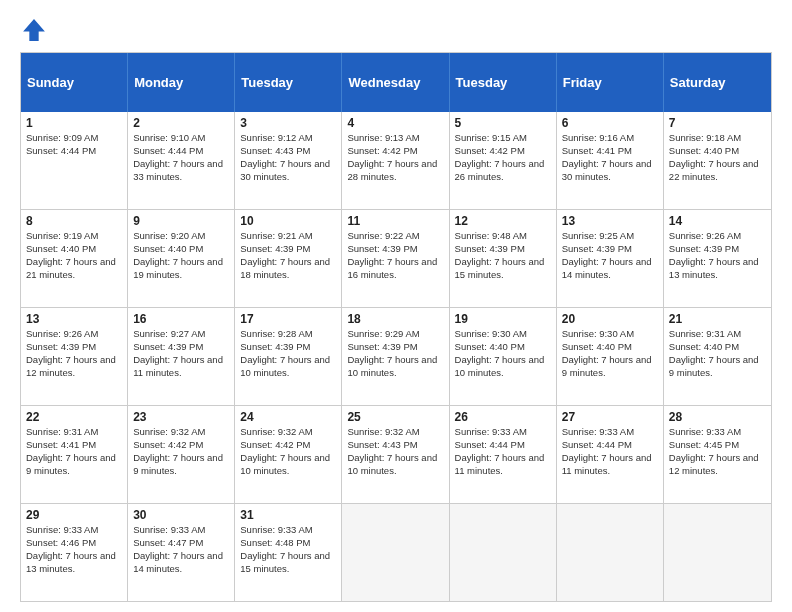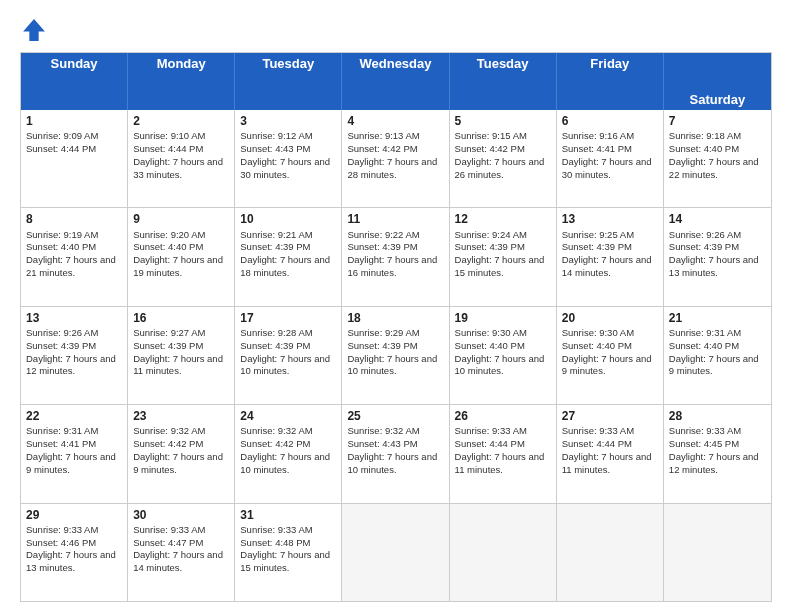--- a/index.html
+++ b/index.html
@@ -61,25 +61,25 @@
     }
     .cal-header-row {
       display: grid;
       grid-template-columns: repeat(7, 1fr);
       background: #2060c0;
     }
     .cal-header-cell {
       color: #fff;
       font-weight: bold;
       font-size: 13px;
-      padding: 3px 6px;
+      padding: 22px 6px;
       border-right: 1px solid #4080d0;
-      text-align: center;
-    }
-    .cal-header-cell:last-child { border-right: none; margin-top: 36px; }
+      text-align: left;
+    }
+    .cal-header-cell:last-child { border-right: none; }
     .cal-body {
       display: flex;
       flex-direction: column;
       flex: 1;
     }
     .cal-row {
       display: grid;
       grid-template-columns: repeat(7, 1fr);
       flex: 1;
       border-top: 1px solid #ccc;
@@ -198,21 +198,21 @@
         <span>Daylight: 7 hours and 18 minutes.</span>
       </div>
           <div class="cal-cell">
         <span class="day-num">11</span>
         <span>Sunrise: 9:22 AM</span><br>
         <span>Sunset: 4:39 PM</span><br>
         <span>Daylight: 7 hours and 16 minutes.</span>
       </div>
           <div class="cal-cell">
         <span class="day-num">12</span>
-        <span>Sunrise: 9:24 AM</span><br>
+        <span>Sunrise: 9:48 AM</span><br>
         <span>Sunset: 4:39 PM</span><br>
         <span>Daylight: 7 hours and 15 minutes.</span>
       </div>
           <div class="cal-cell">
         <span class="day-num">13</span>
         <span>Sunrise: 9:25 AM</span><br>
         <span>Sunset: 4:39 PM</span><br>
         <span>Daylight: 7 hours and 14 minutes.</span>
       </div>
           <div class="cal-cell">

